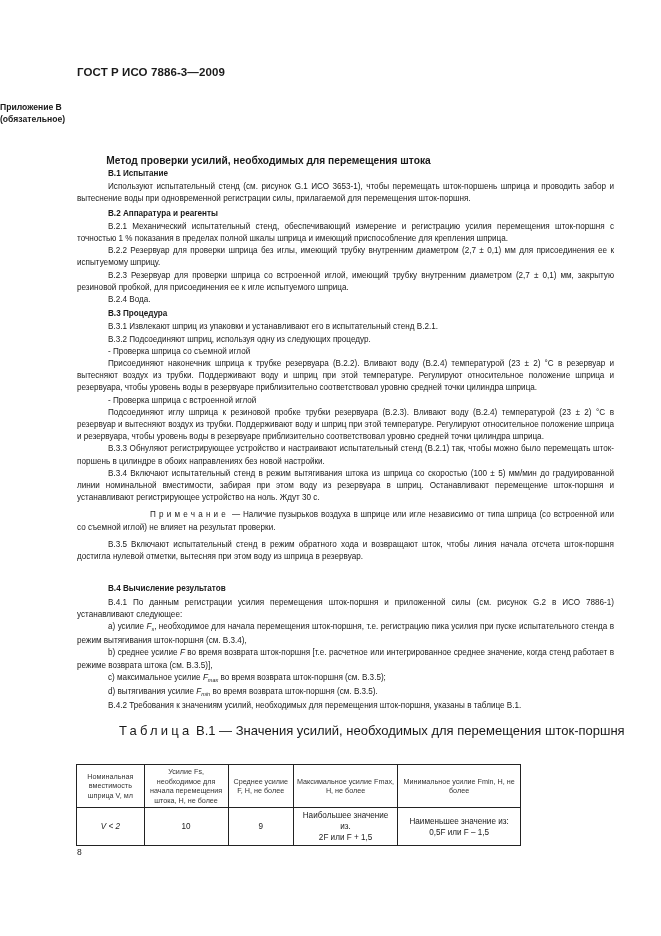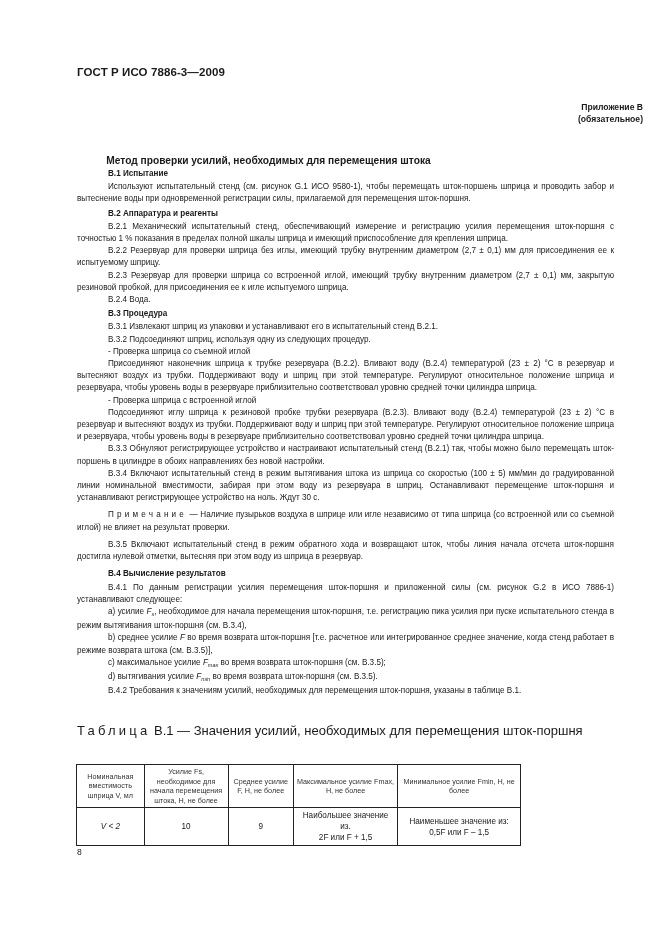--- a/index.html
+++ b/index.html
@@ -8,36 +8,36 @@
     font-family: "Liberation Sans", "DejaVu Sans", sans-serif;
     color: #1a1a1a;
   }
   .page { position: absolute; left: 0; top: 0; width: 661px; height: 936px; }
   .doc-header {
     position: absolute; left: 77px; top: 66px;
     font-weight: bold; font-size: 11.5px; letter-spacing: 0.1px;
   }
   .annex {
     position: absolute; left: 0; width: 643px; top: 101px;
-    text-align: right; font-weight: bold; font-size: 8.6px; line-height: 12px;
+    text-align: left; font-weight: bold; font-size: 8.6px; line-height: 12px;
   }
   .title {
     position: absolute; left: 0; width: 537px; top: 155px;
     text-align: center; font-weight: bold; font-size: 10.2px;
   }
   .body {
     position: absolute; left: 77px; width: 537px; top: 168px;
     font-size: 8.15px; line-height: 12.2px;
   }
   .body p { margin: 0; text-indent: 31px; text-align: justify; text-align-last: left; }
   .body p.h { font-weight: bold; margin-top: 2px; margin-bottom: 1px; }
   .body p.h:first-child { margin-top: 0; }
-  .body p.gap { margin-top: 5px; }
+  .body p.gap { margin-top: 20px; }
   .body p.note { margin-top: 5px; margin-bottom: 5px; }
-  .spaced { letter-spacing: 3.2px; }
+  .spaced { letter-spacing: 3.2px; margin-left: 42px; }
   .it { font-style: italic; }
   sub { font-size: 5.5px; vertical-align: -2px; font-style: italic; }
   .tcap {
     position: absolute; left: 77px; top: 723px; font-size: 13px;
   }
   table.tb {
     position: absolute; left: 76px; top: 764px; width: 445px;
     border-collapse: collapse; font-size: 7.2px; line-height: 9.6px;
   }
   table.tb td, table.tb th {
@@ -57,21 +57,21 @@
 
   <div class="annex">
     <div>Приложение В</div>
     <div>(обязательное)</div>
   </div>
 
   <div class="title">Метод проверки усилий, необходимых для перемещения штока</div>
 
   <div class="body">
     <p class="h">В.1  Испытание</p>
-    <p>Используют испытательный стенд (см. рисунок G.1 ИСО 9580-1), чтобы перемещать шток-поршень шприца и проводить забор и вытеснение воды при одновременной регистрации силы, прилагаемой для перемещения шток-поршня.</p>
+    <p>Используют испытательный стенд (см. рисунок G.1 ИСО 3653-1), чтобы перемещать шток-поршень шприца и проводить забор и вытеснение воды при одновременной регистрации силы, прилагаемой для перемещения шток-поршня.</p>
 
     <p class="h">В.2  Аппаратура и реагенты</p>
     <p>В.2.1  Механический испытательный стенд, обеспечивающий измерение и регистрацию усилия перемещения шток-поршня с точностью 1 % показания в пределах полной шкалы шприца и имеющий приспособление для крепления шприца.</p>
     <p>В.2.2  Резервуар для проверки шприца без иглы, имеющий трубку внутренним диаметром (2,7 ± 0,1) мм для присоединения ее к испытуемому шприцу.</p>
     <p>В.2.3  Резервуар для проверки шприца со встроенной иглой, имеющий трубку внутренним диаметром (2,7 ± 0,1) мм, закрытую резиновой пробкой, для присоединения ее к игле испытуемого шприца.</p>
     <p>В.2.4  Вода.</p>
 
     <p class="h">В.3  Процедура</p>
     <p>В.3.1  Извлекают шприц из упаковки и устанавливают его в испытательный стенд В.2.1.</p>
     <p>В.3.2  Подсоединяют шприц, используя одну из следующих процедур.</p>

